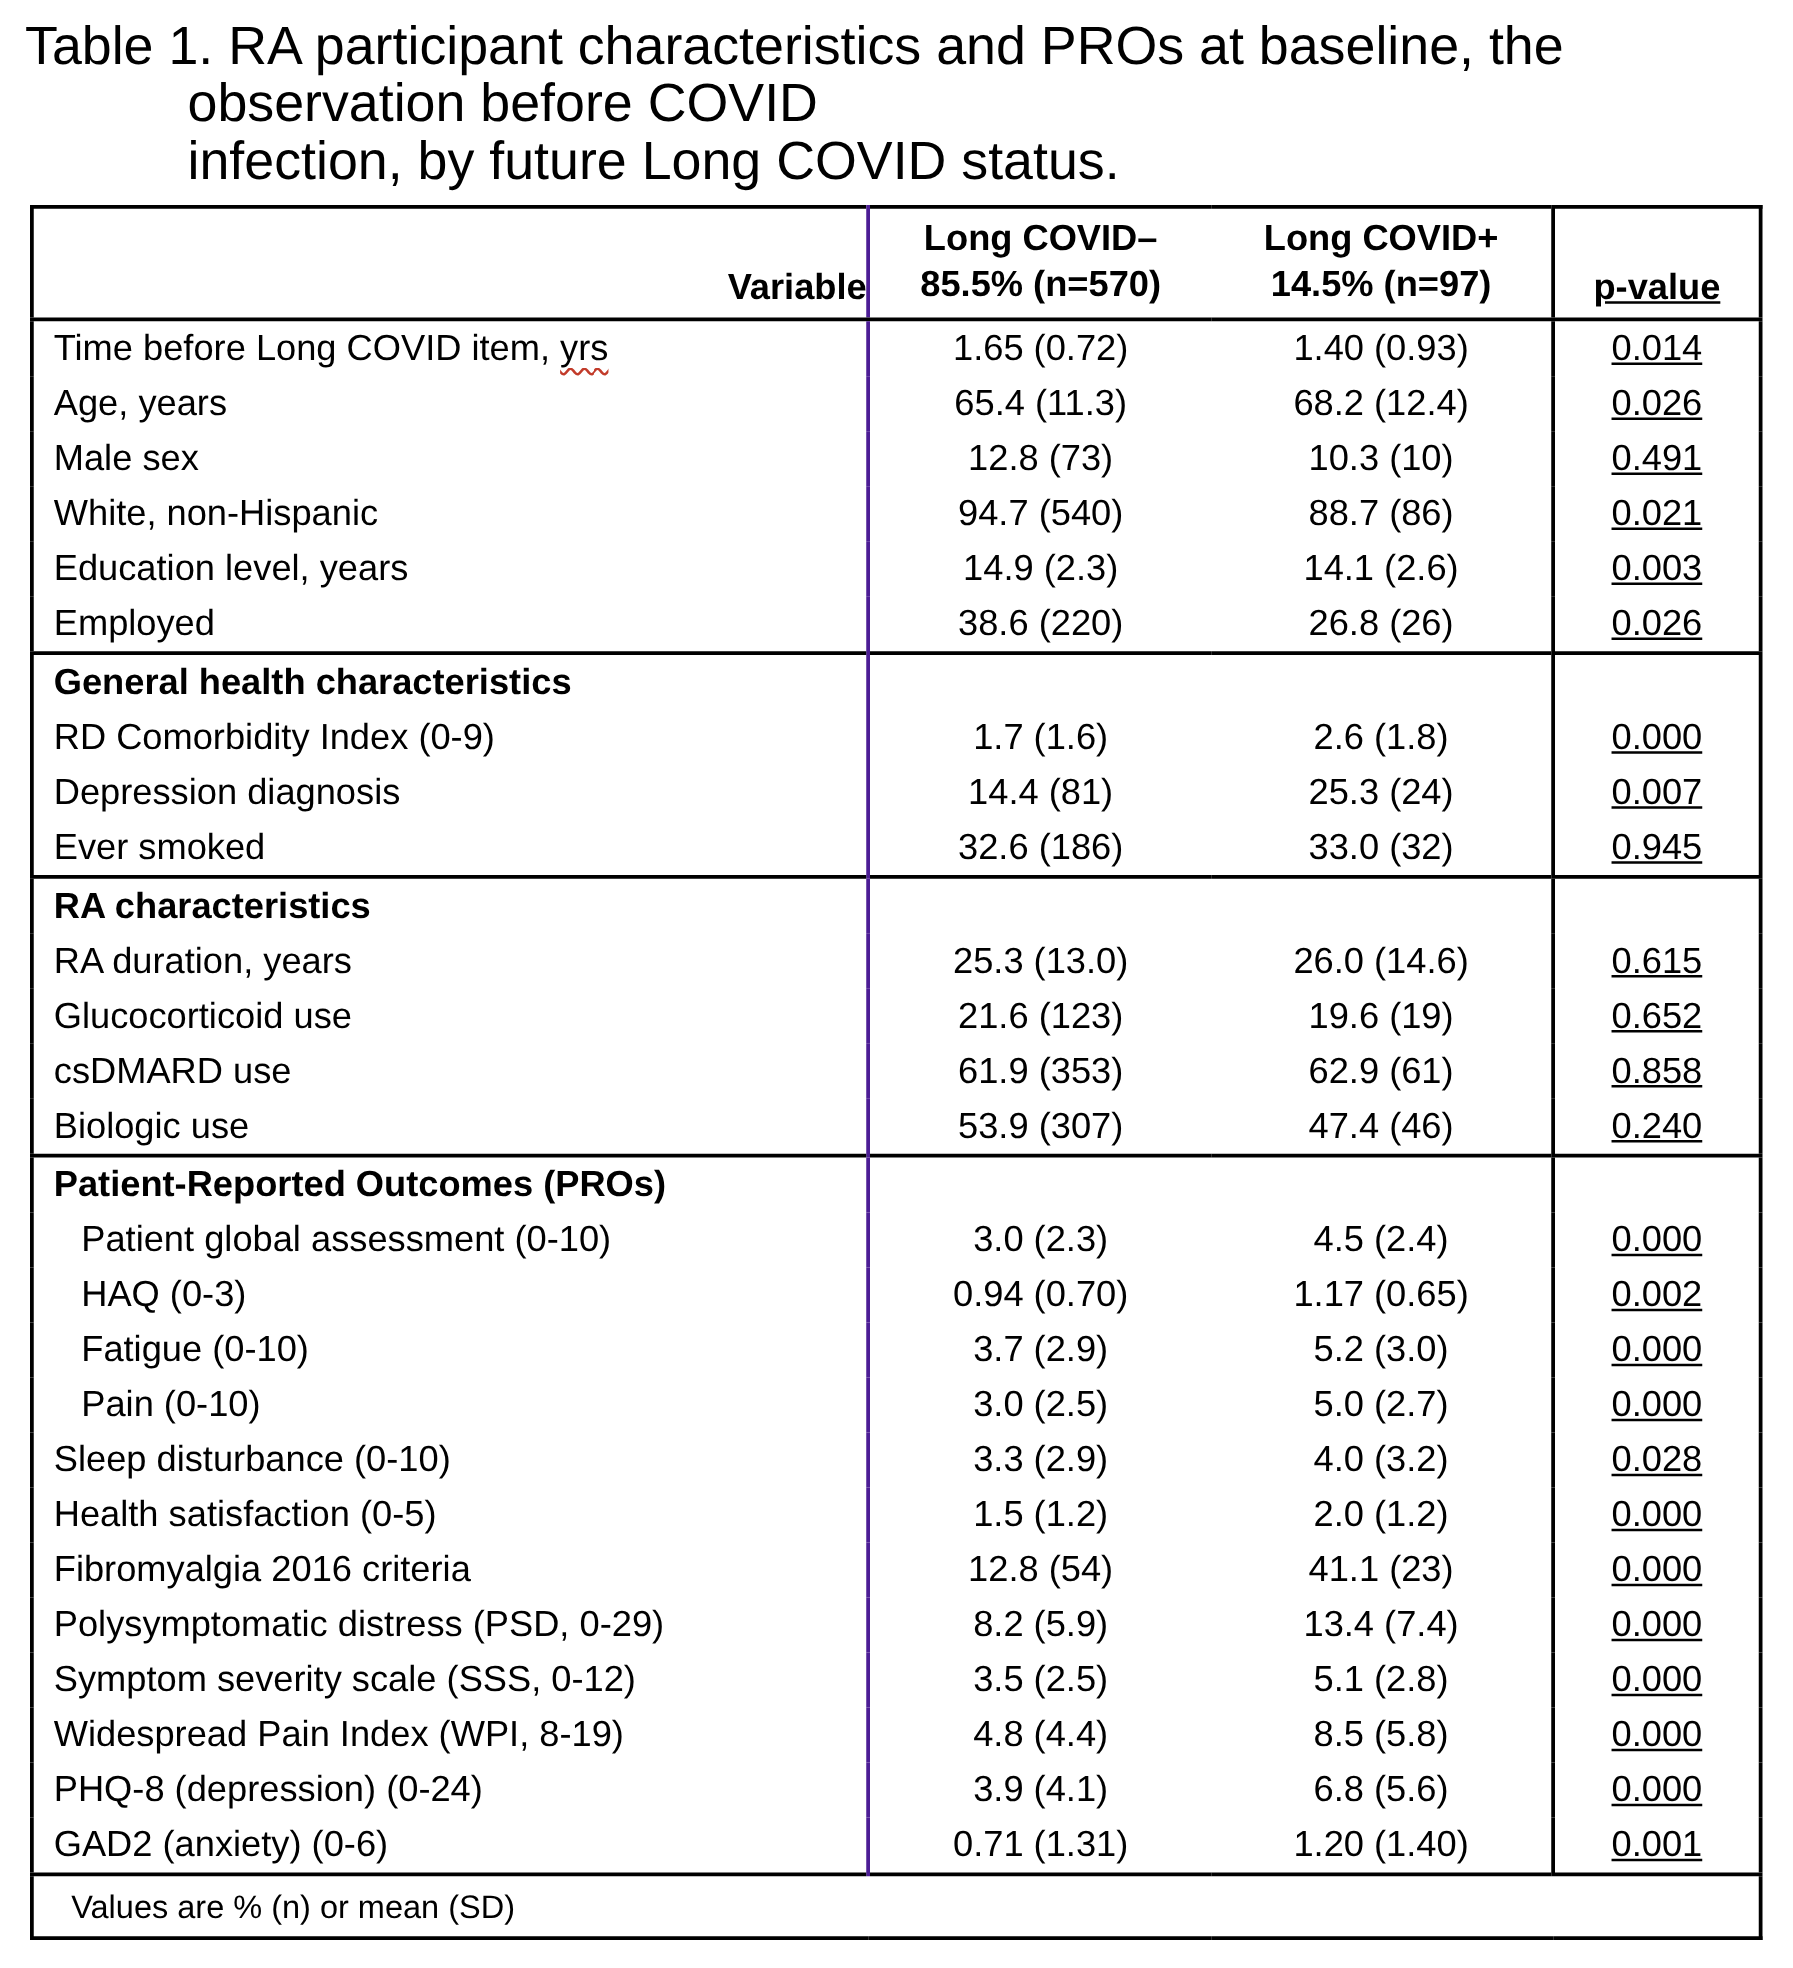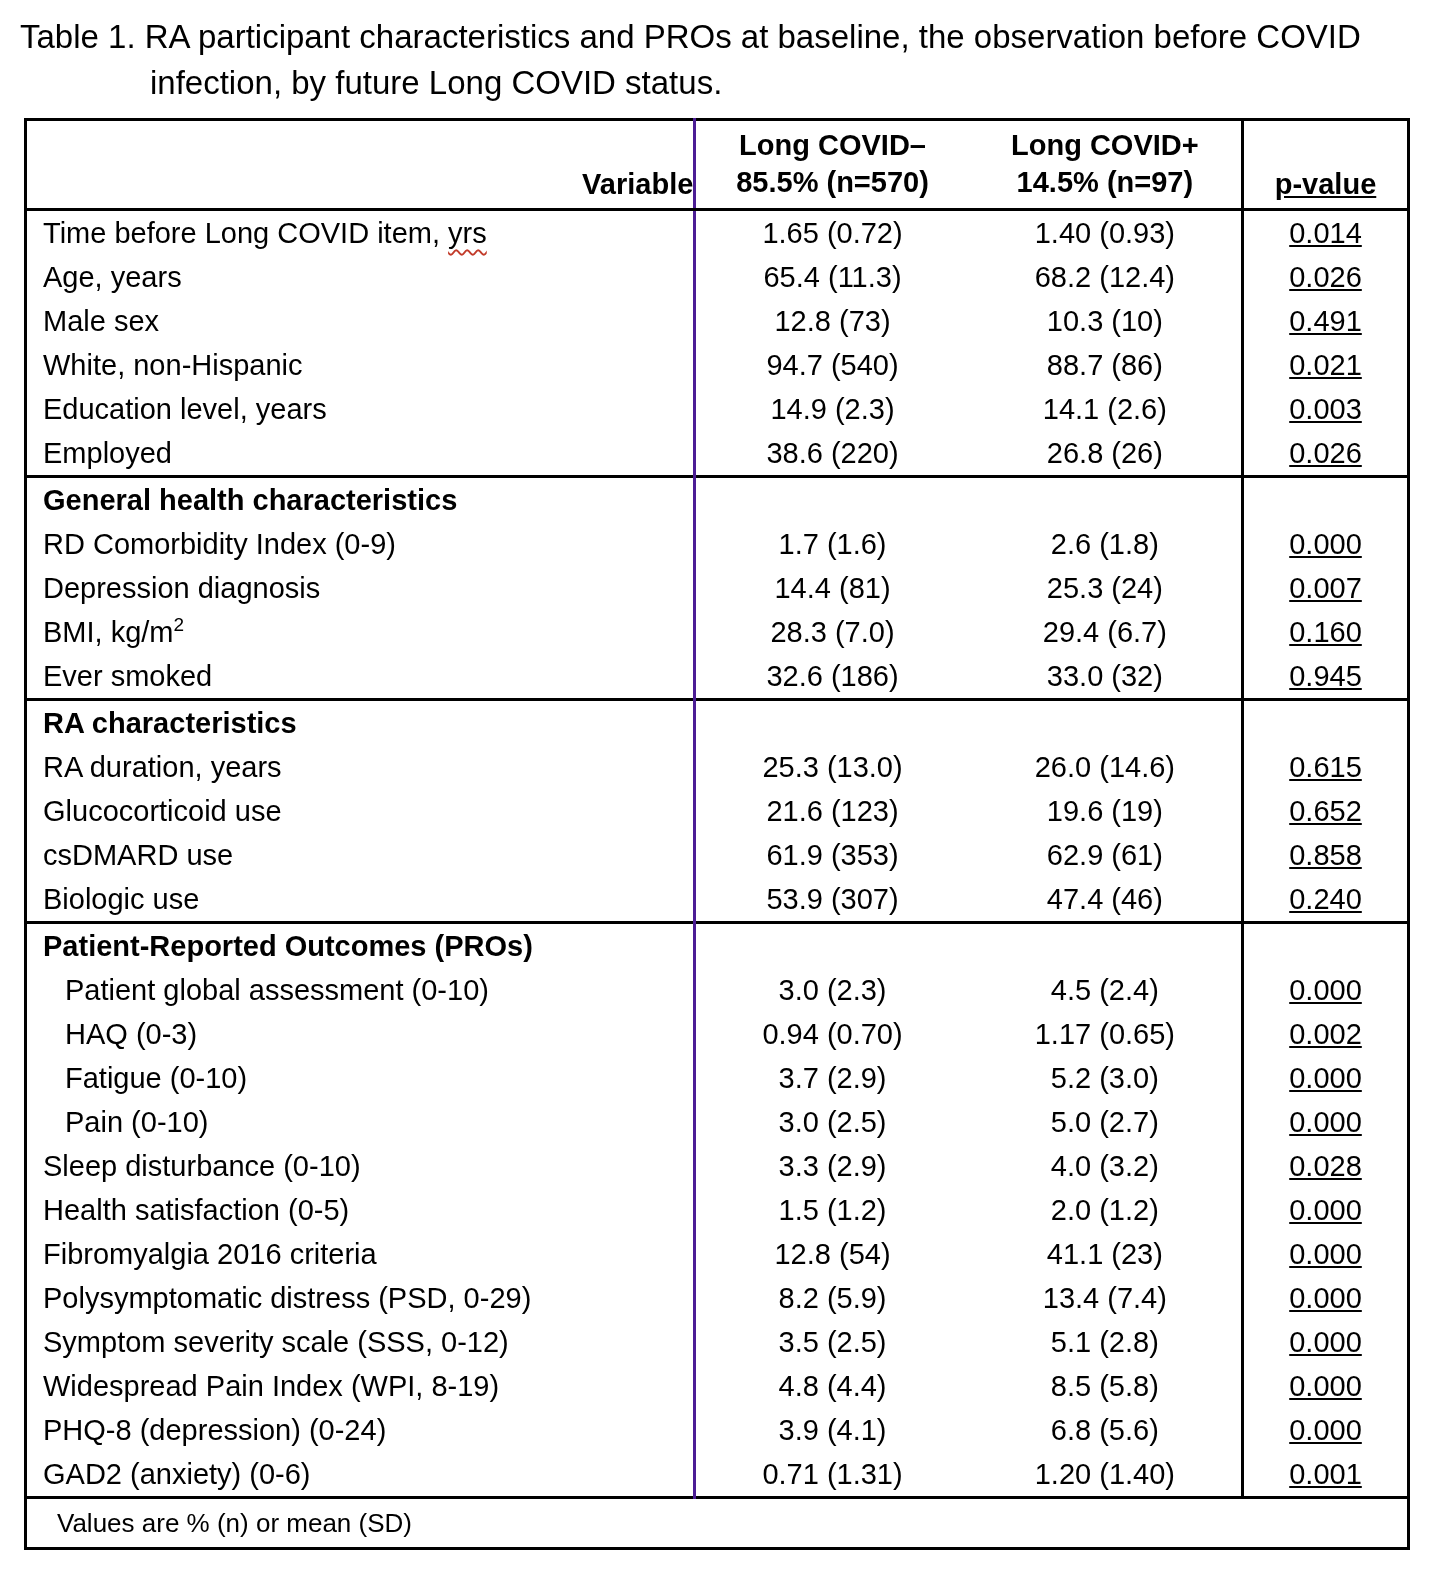--- a/index.html
+++ b/index.html
@@ -6,21 +6,21 @@
     margin: 0;
     padding: 0;
     background: #ffffff;
     width: 1434px;
     color: #000;
     font-family: "Liberation Sans", sans-serif;
   }
   .page { width: 1434px; min-height: 1574px; box-sizing: border-box; padding-top: 14px; }
 
   .title {
-    font-size: 33px;
+    font-size: 43px;
     line-height: 46px;
     margin: 0 10px 12px 0;
     padding-left: 150px;
     text-indent: -130px;
   }
 
   table.t {
     border-collapse: collapse;
     table-layout: fixed;
     margin-left: 24px;
@@ -144,26 +144,20 @@
           <td class="c3">2.6 (1.8)</td>
           <td class="c4">0.000</td>
         </tr>
         <tr>
           <td class="c1">Depression diagnosis</td>
           <td class="c2">14.4 (81)</td>
           <td class="c3">25.3 (24)</td>
           <td class="c4">0.007</td>
         </tr>
         <tr>
-          <td class="c1">BMI, kg/m<sup class="unit-sup">2</sup></td>
-          <td class="c2">28.3 (7.0)</td>
-          <td class="c3">29.4 (6.7)</td>
-          <td class="c4">0.160</td>
-        </tr>
-        <tr>
           <td class="c1">Ever smoked</td>
           <td class="c2">32.6 (186)</td>
           <td class="c3">33.0 (32)</td>
           <td class="c4">0.945</td>
         </tr>
         <tr class="section-row sec-start">
           <td class="c1">RA characteristics</td>
           <td class="c2"></td>
           <td class="c3"></td>
           <td class="c4"></td>

